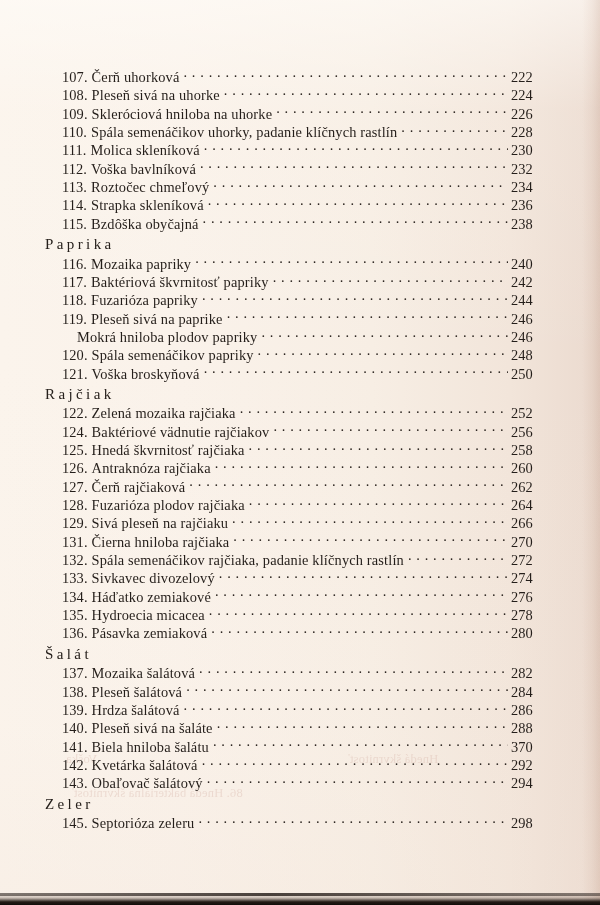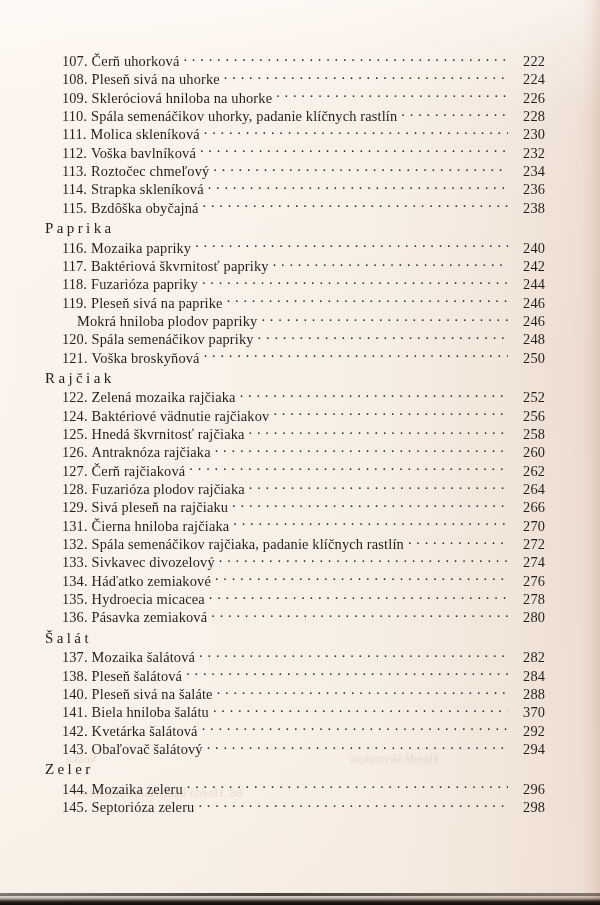--- a/index.html
+++ b/index.html
@@ -88,21 +88,21 @@
     white-space: nowrap;
     transform: scaleX(-1);
     pointer-events: none;
     user-select: none;
   }
 
   
   .toc {
     position: absolute;
     left: 45px;
-    top: 52px;
+    top: 68px;
     width: 500px;
   }
 
   .section-head {
     font-size: 15px;
     letter-spacing: 3.4px;
     color: #26201c;
     margin: 3px 0 1px 0;
     line-height: 17.4px;
     white-space: nowrap;
@@ -146,21 +146,21 @@
     position: absolute;
     left: 0;
     bottom: 1px;
     letter-spacing: 0.6px;
     color: #2b241f;
     font-size: 14.4px;
     white-space: nowrap;
   }
   .entry .page {
     flex: 0 0 34px;
-    text-align: right;
+    text-align: left;
     letter-spacing: 0.1px;
   }
 </style>
 </head>
 <body>
 
 <div id="page">
 
   <div class="scan-edge-right"></div>
 
@@ -354,20 +354,26 @@
         <span class="lead"></span>
         <span class="page">282</span>
       </div>
       <div class="entry">
         <span class="num">138.</span>
         <span class="title">Pleseň šalátová</span>
         <span class="lead"></span>
         <span class="page">284</span>
       </div>
       <div class="entry">
+        <span class="num">139.</span>
+        <span class="title">Hrdza šalátová</span>
+        <span class="lead"></span>
+        <span class="page">286</span>
+      </div>
+      <div class="entry">
         <span class="num">140.</span>
         <span class="title">Pleseň sivá na šaláte</span>
         <span class="lead"></span>
         <span class="page">288</span>
       </div>
       <div class="entry">
         <span class="num">141.</span>
         <span class="title">Biela hniloba šalátu</span>
         <span class="lead"></span>
         <span class="page">370</span>
@@ -378,26 +384,20 @@
         <span class="lead"></span>
         <span class="page">292</span>
       </div>
       <div class="entry">
         <span class="num">143.</span>
         <span class="title">Obaľovač šalátový</span>
         <span class="lead"></span>
         <span class="page">294</span>
       </div>
       <div class="section-head">Zeler</div>
-      <div class="entry">
-        <span class="num">144.</span>
-        <span class="title">Mozaika zeleru</span>
-        <span class="lead"></span>
-        <span class="page">296</span>
-      </div>
       <div class="entry">
         <span class="num">145.</span>
         <span class="title">Septorióza zeleru</span>
         <span class="lead"></span>
         <span class="page">298</span>
       </div>
     </div>
 
   <div class="scan-edge-bottom2"></div>
   <div class="scan-edge-bottom"></div>

